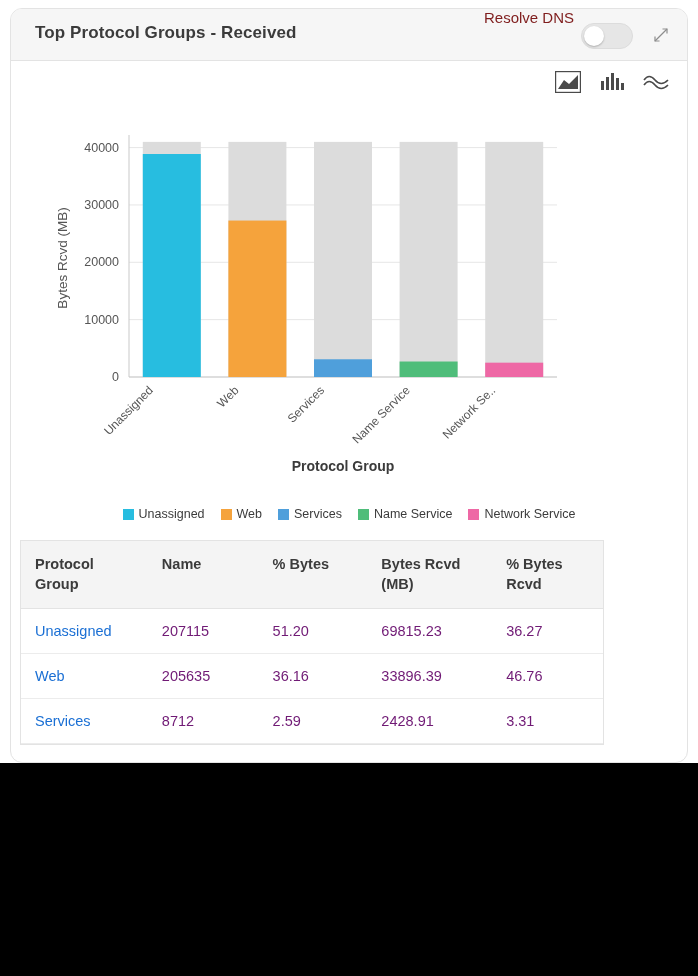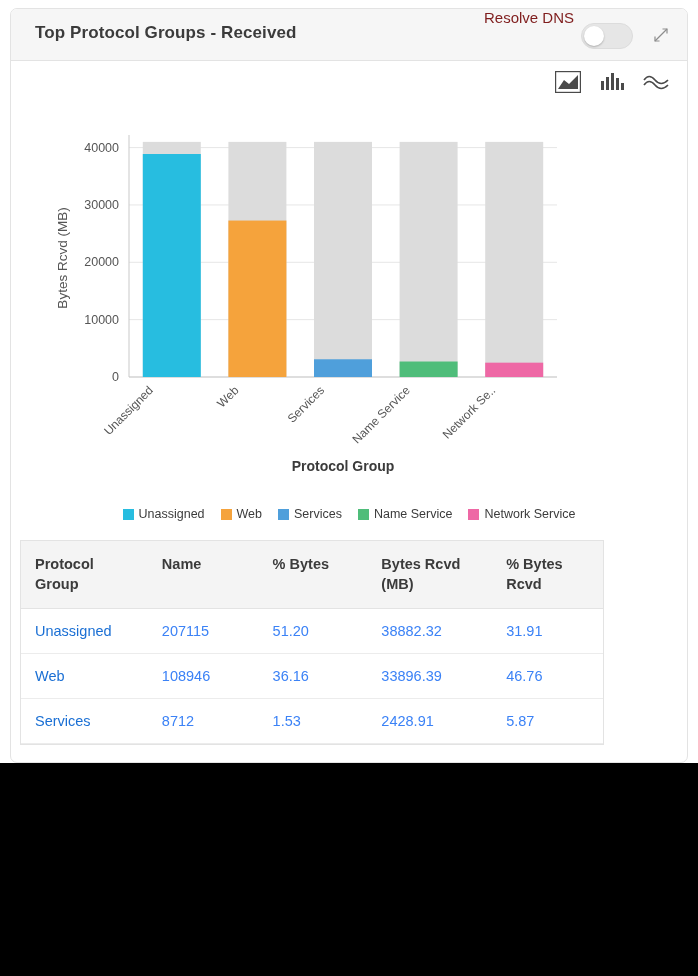--- a/index.html
+++ b/index.html
@@ -18,21 +18,21 @@
     overflow: hidden;
   }
   .panel {
     position: absolute;
     left: 10px;
     top: 8px;
     width: 678px;
     height: 755px;
     background: #ffffff;
     border: 1px solid #e3e3e3;
-    border-radius: 7px;
+    border-radius: 12px;
     box-sizing: border-box;
     overflow: hidden;
   }
   .panel-header {
     position: relative;
     height: 52px;
     background: #f6f6f6;
     border-bottom: 1px solid #e3e3e3;
     box-sizing: border-box;
   }
@@ -140,21 +140,21 @@
     color: #3b3b3b;
     font-weight: bold;
     text-align: left;
     padding: 14px 10px 14px 14px;
     border-bottom: 1px solid #e3e3e3;
     vertical-align: top;
     line-height: 1.35;
   }
   table.data tbody td {
     font-size: 14.5px;
-    color: #3b82f6;
+    color: #701a75;
     padding: 14px 10px 14px 14px;
     border-bottom: 1px solid #ececec;
     vertical-align: middle;
   }
   table.data tbody td.link {
     color: #1a6fd4;
   }
   .col-0 { width: 126px; }
   .col-1 { width: 110px; }
   .col-2 { width: 108px; }
@@ -289,36 +289,36 @@
             <th>% Bytes</th>
             <th>Bytes Rcvd (MB)</th>
             <th>% Bytes Rcvd</th>
           </tr>
         </thead>
         <tbody id="table-body">
             <tr>
               <td class="link">Unassigned</td>
               <td>207115</td>
               <td>51.20</td>
-              <td>38882.32</td>
-              <td>31.91</td>
+              <td>69815.23</td>
+              <td>36.27</td>
             </tr>
             <tr>
               <td class="link">Web</td>
-              <td>108946</td>
+              <td>205635</td>
               <td>36.16</td>
               <td>33896.39</td>
               <td>46.76</td>
             </tr>
             <tr>
               <td class="link">Services</td>
               <td>8712</td>
-              <td>1.53</td>
+              <td>2.59</td>
               <td>2428.91</td>
-              <td>5.87</td>
+              <td>3.31</td>
             </tr>
           </tbody>
       </table>
     </div>
 
   </div>
 
   <div class="bottom-mask"></div>
 </div>
 

